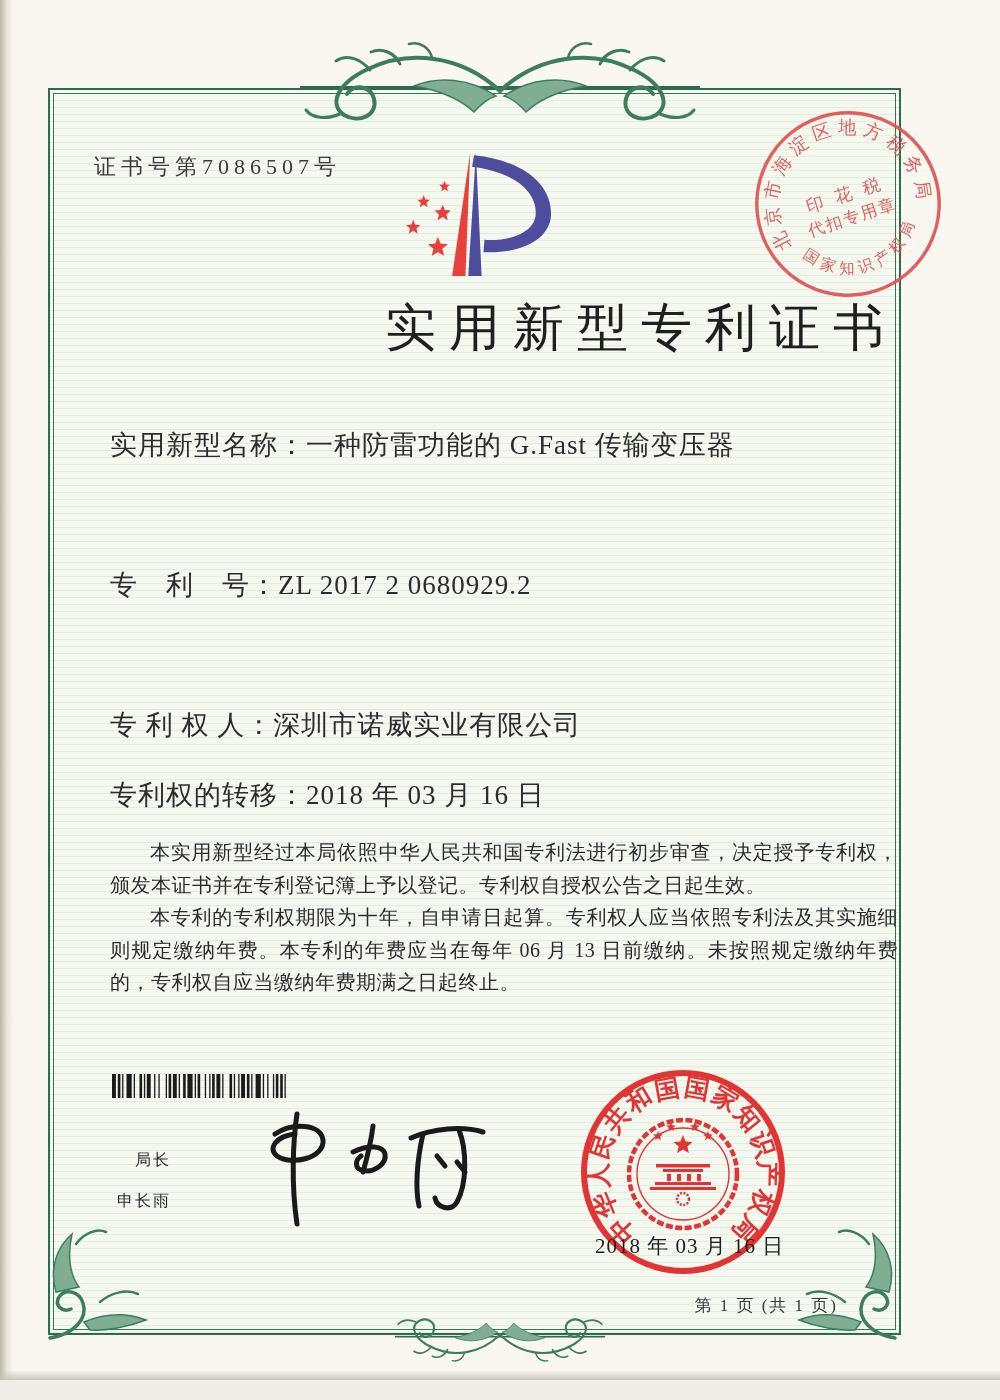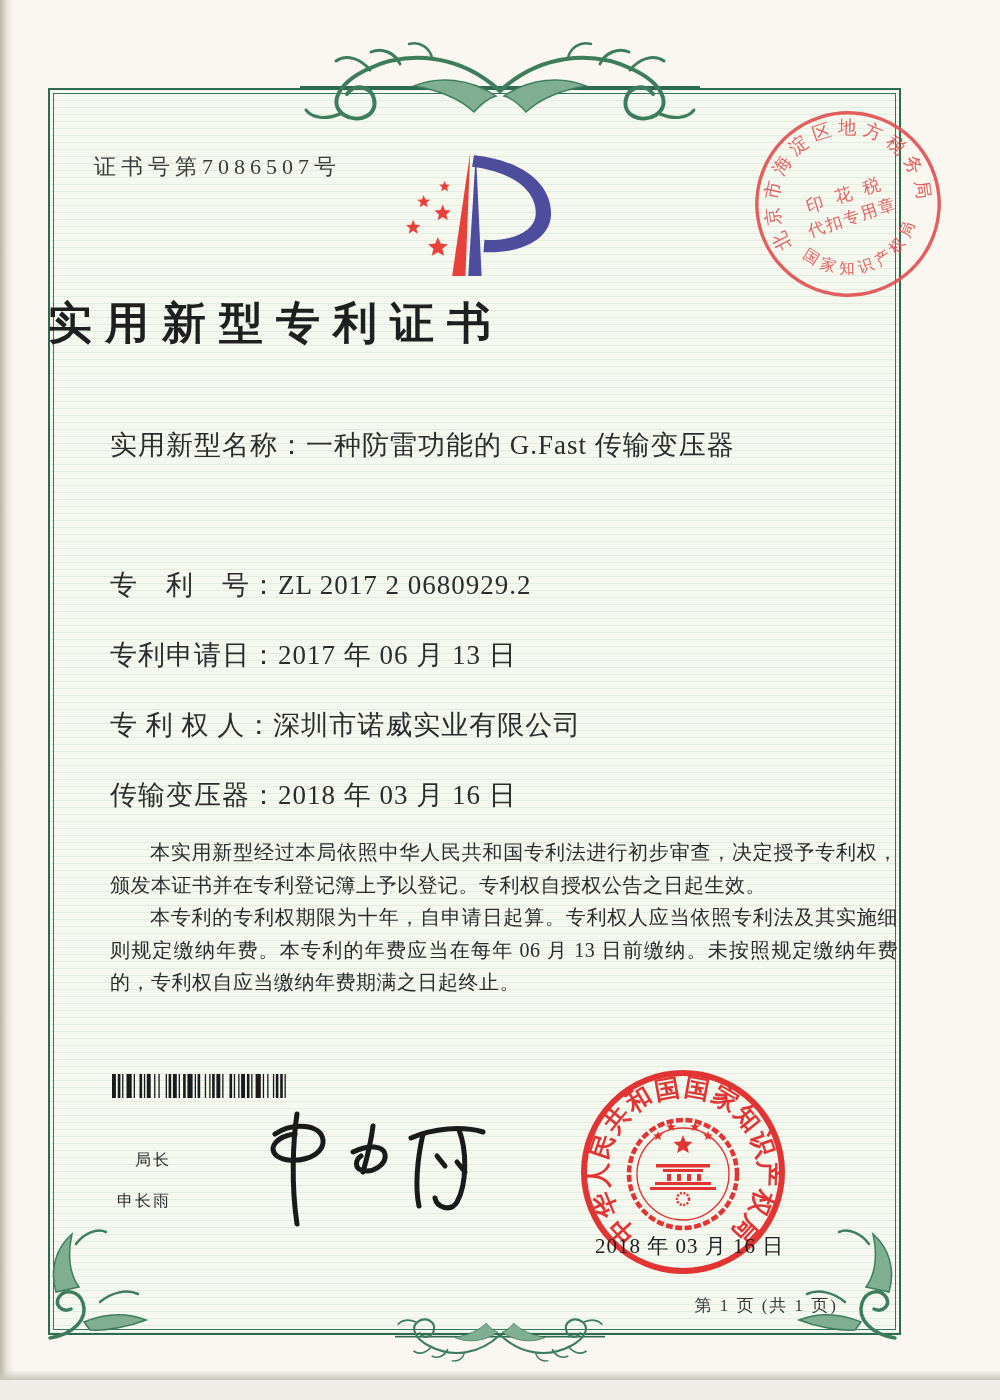--- a/index.html
+++ b/index.html
@@ -30,21 +30,21 @@
   }
   .orn{position:absolute;pointer-events:none;}
   .cert-no{
     position:absolute;left:94px;top:152px;
     font-size:22px;letter-spacing:5px;color:#3b3b3b;
   }
   .logo{position:absolute;left:398px;top:143px;}
   .tax-stamp{position:absolute;left:751px;top:107px;opacity:.92;}
   .title{
     position:absolute;left:48px;top:294px;width:849px;margin:0;
-    text-align:left;font-size:44px;font-weight:700;letter-spacing:13px;
+    text-align:right;font-size:51px;font-weight:400;letter-spacing:13px;
     color:#1f1f1f;font-family:"Liberation Serif","DejaVu Serif",serif;
   }
   .field{
     position:absolute;left:110px;width:780px;
     font-size:27px;color:#2c2c2c;letter-spacing:1px;white-space:nowrap;
   }
   .f0{top:427px}.f1{top:497px}.f2{top:567px}.f3{top:637px}.f4{top:707px}.f5{top:777px}
   .paras{
     position:absolute;left:110px;top:836px;width:788px;
     font-size:20px;line-height:32.5px;color:#2b2b2b;text-align:justify;
@@ -140,23 +140,22 @@
       <text font-size="16" letter-spacing="5">
         <textPath href="#taxBot" xlink:href="#taxBot" startOffset="50%" text-anchor="middle">国家知识产权局</textPath>
       </text>
     </g>
   </svg>
 
   <h1 class="title">实用新型专利证书</h1>
 
   <div class="field f0"><span>实用新型名称：</span><span>一种防雷功能的 G.Fast 传输变压器</span></div>
   <div class="field f2"><span>专　利　号：</span><span>ZL 2017 2 0680929.2</span></div>
-  <div class="field f3"><span>专利申请日：</span><span>2017 年 06 月 13 日</span></div>
   <div class="field f4"><span>专 利 权 人：</span><span>深圳市诺威实业有限公司</span></div>
-  <div class="field f5"><span>传输变压器：</span><span>2018 年 03 月 16 日</span></div>
+  <div class="field f5"><span>专利权的转移：</span><span>2018 年 03 月 16 日</span></div>
 
   <div class="paras">
     <p>本实用新型经过本局依照中华人民共和国专利法进行初步审查，决定授予专利权，颁发本证书并在专利登记簿上予以登记。专利权自授权公告之日起生效。</p>
     <p>本专利的专利权期限为十年，自申请日起算。专利权人应当依照专利法及其实施细则规定缴纳年费。本专利的年费应当在每年 06 月 13 日前缴纳。未按照规定缴纳年费的，专利权自应当缴纳年费期满之日起终止。</p>
   </div>
 
   <svg class="barcode" id="barcode" width="260" height="24" viewBox="0 0 260 24">
       <rect x="2.0" y="0" width="3.9" height="24" fill="#1b1b1b"></rect>
       <rect x="7.8" y="0" width="2.6" height="24" fill="#1b1b1b"></rect>
       <rect x="12.1" y="0" width="1.3" height="24" fill="#1b1b1b"></rect>

